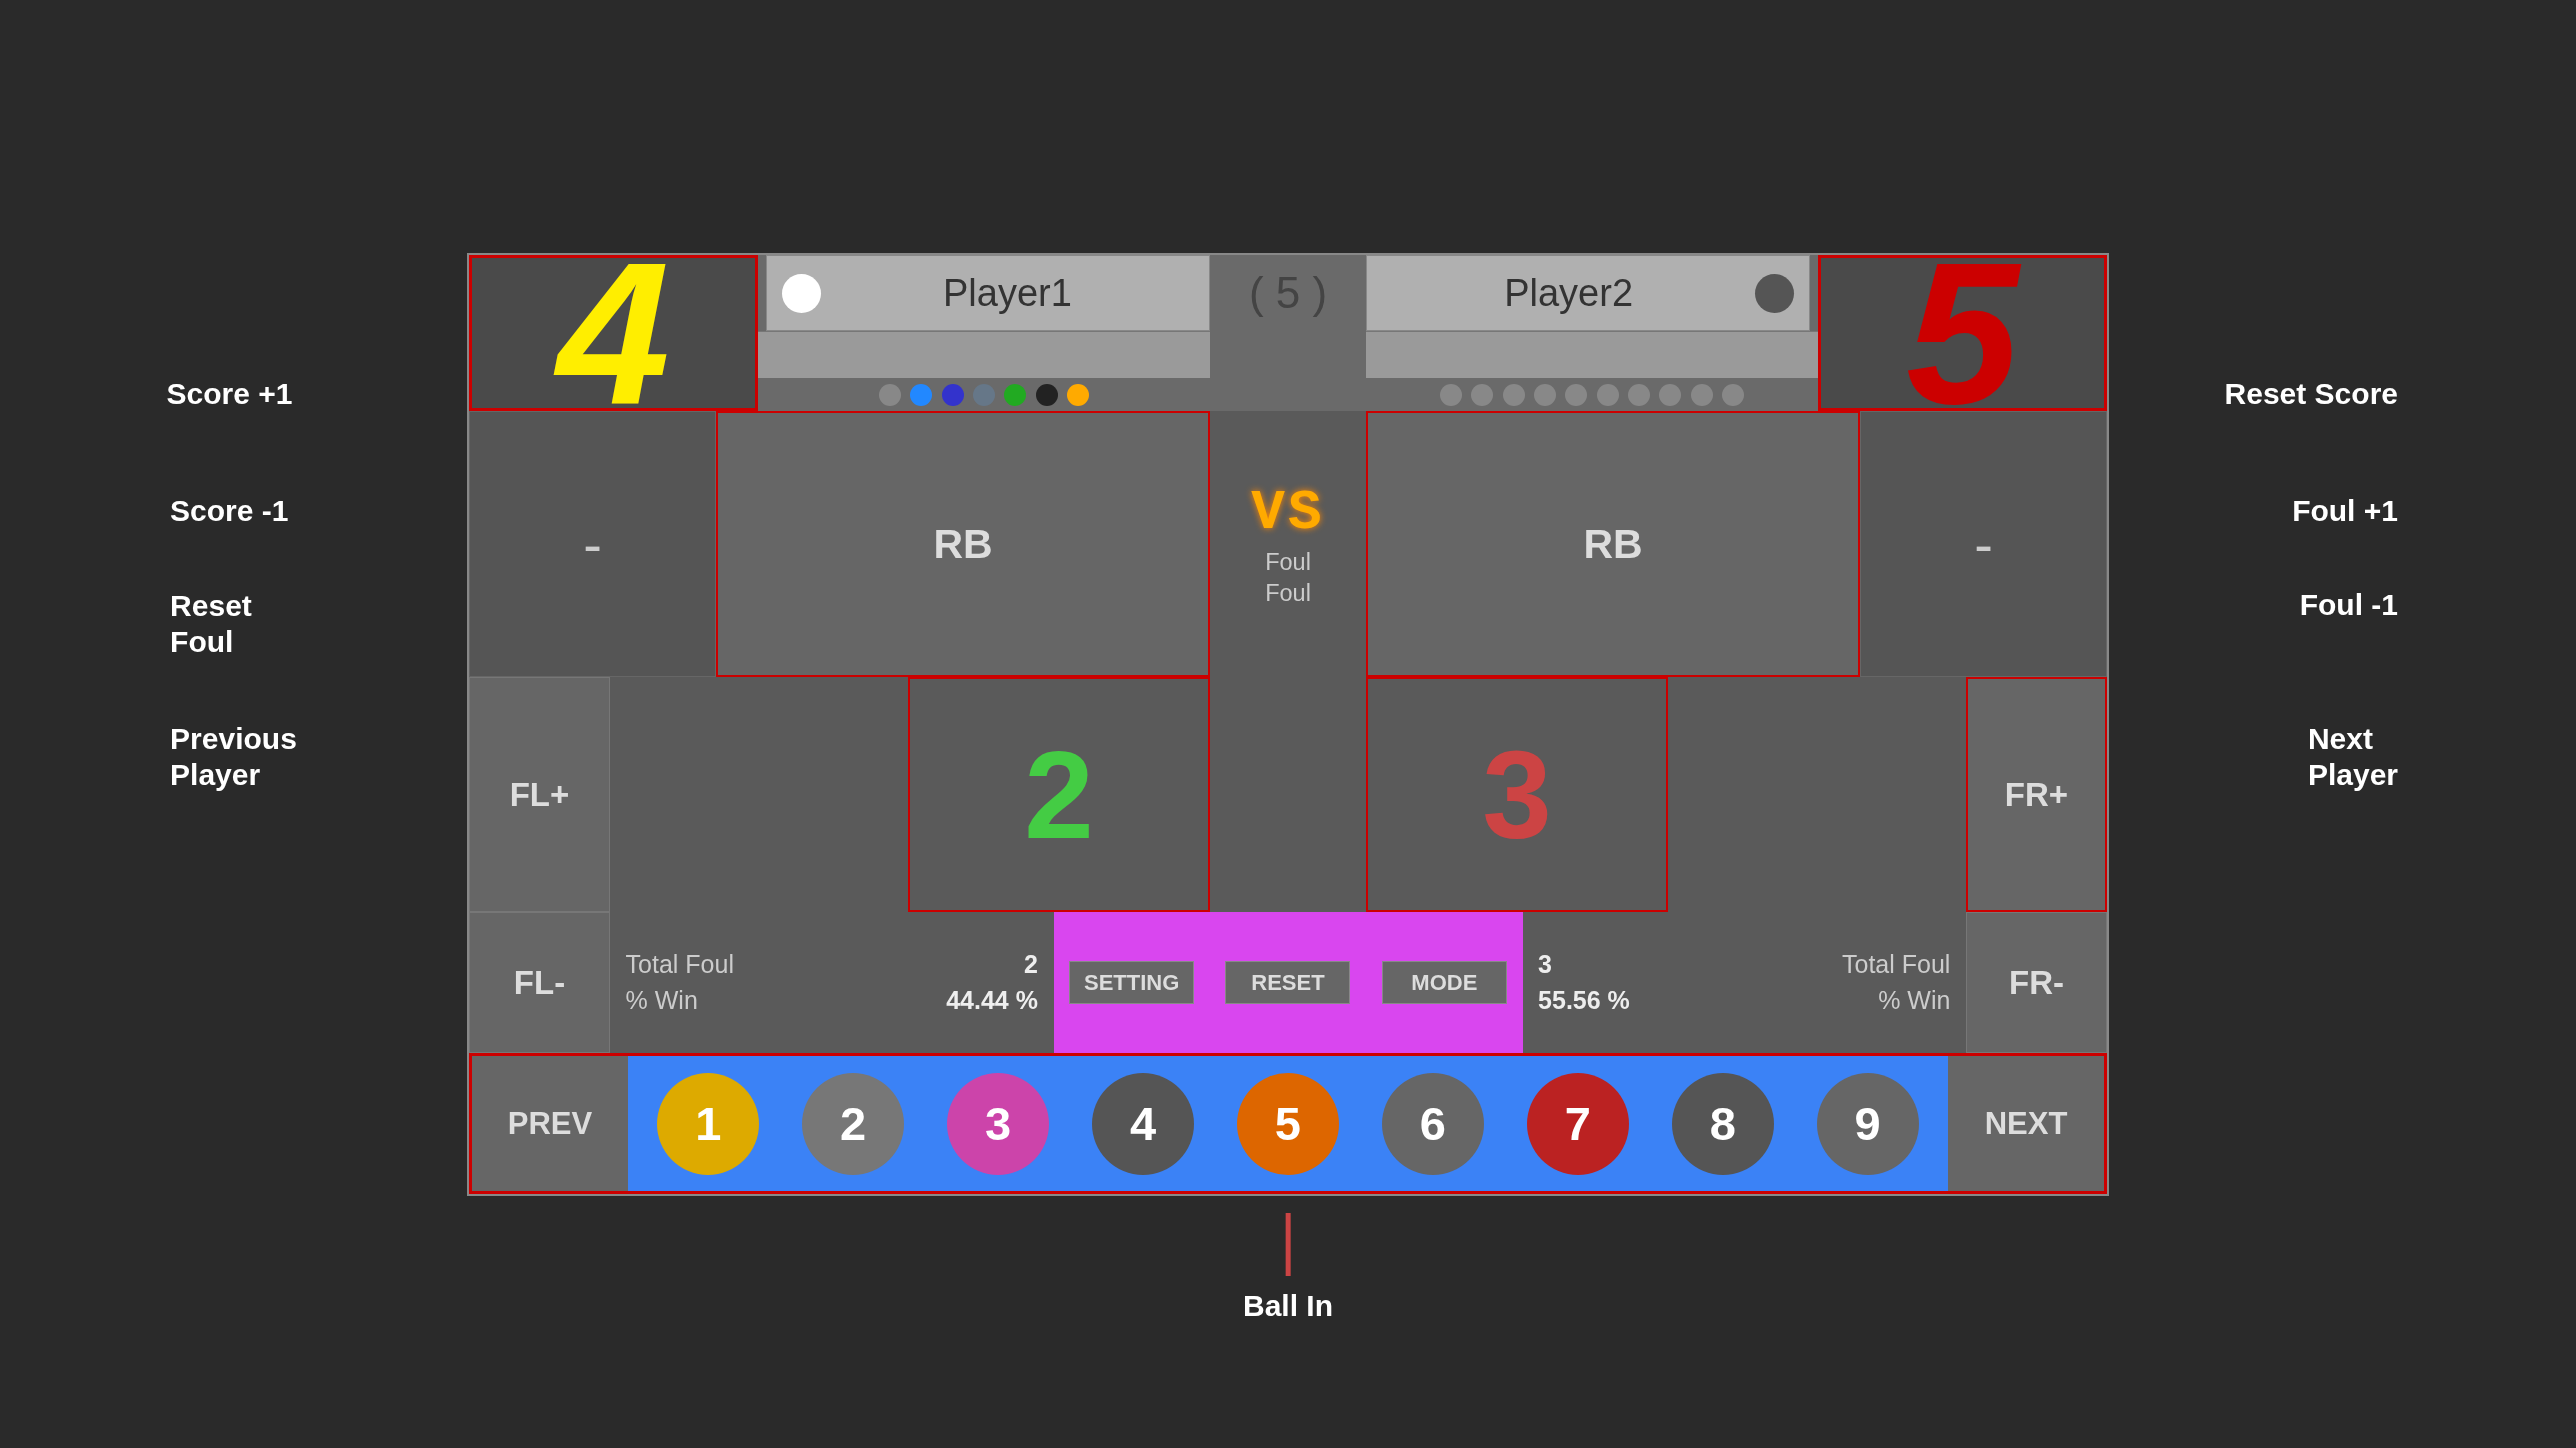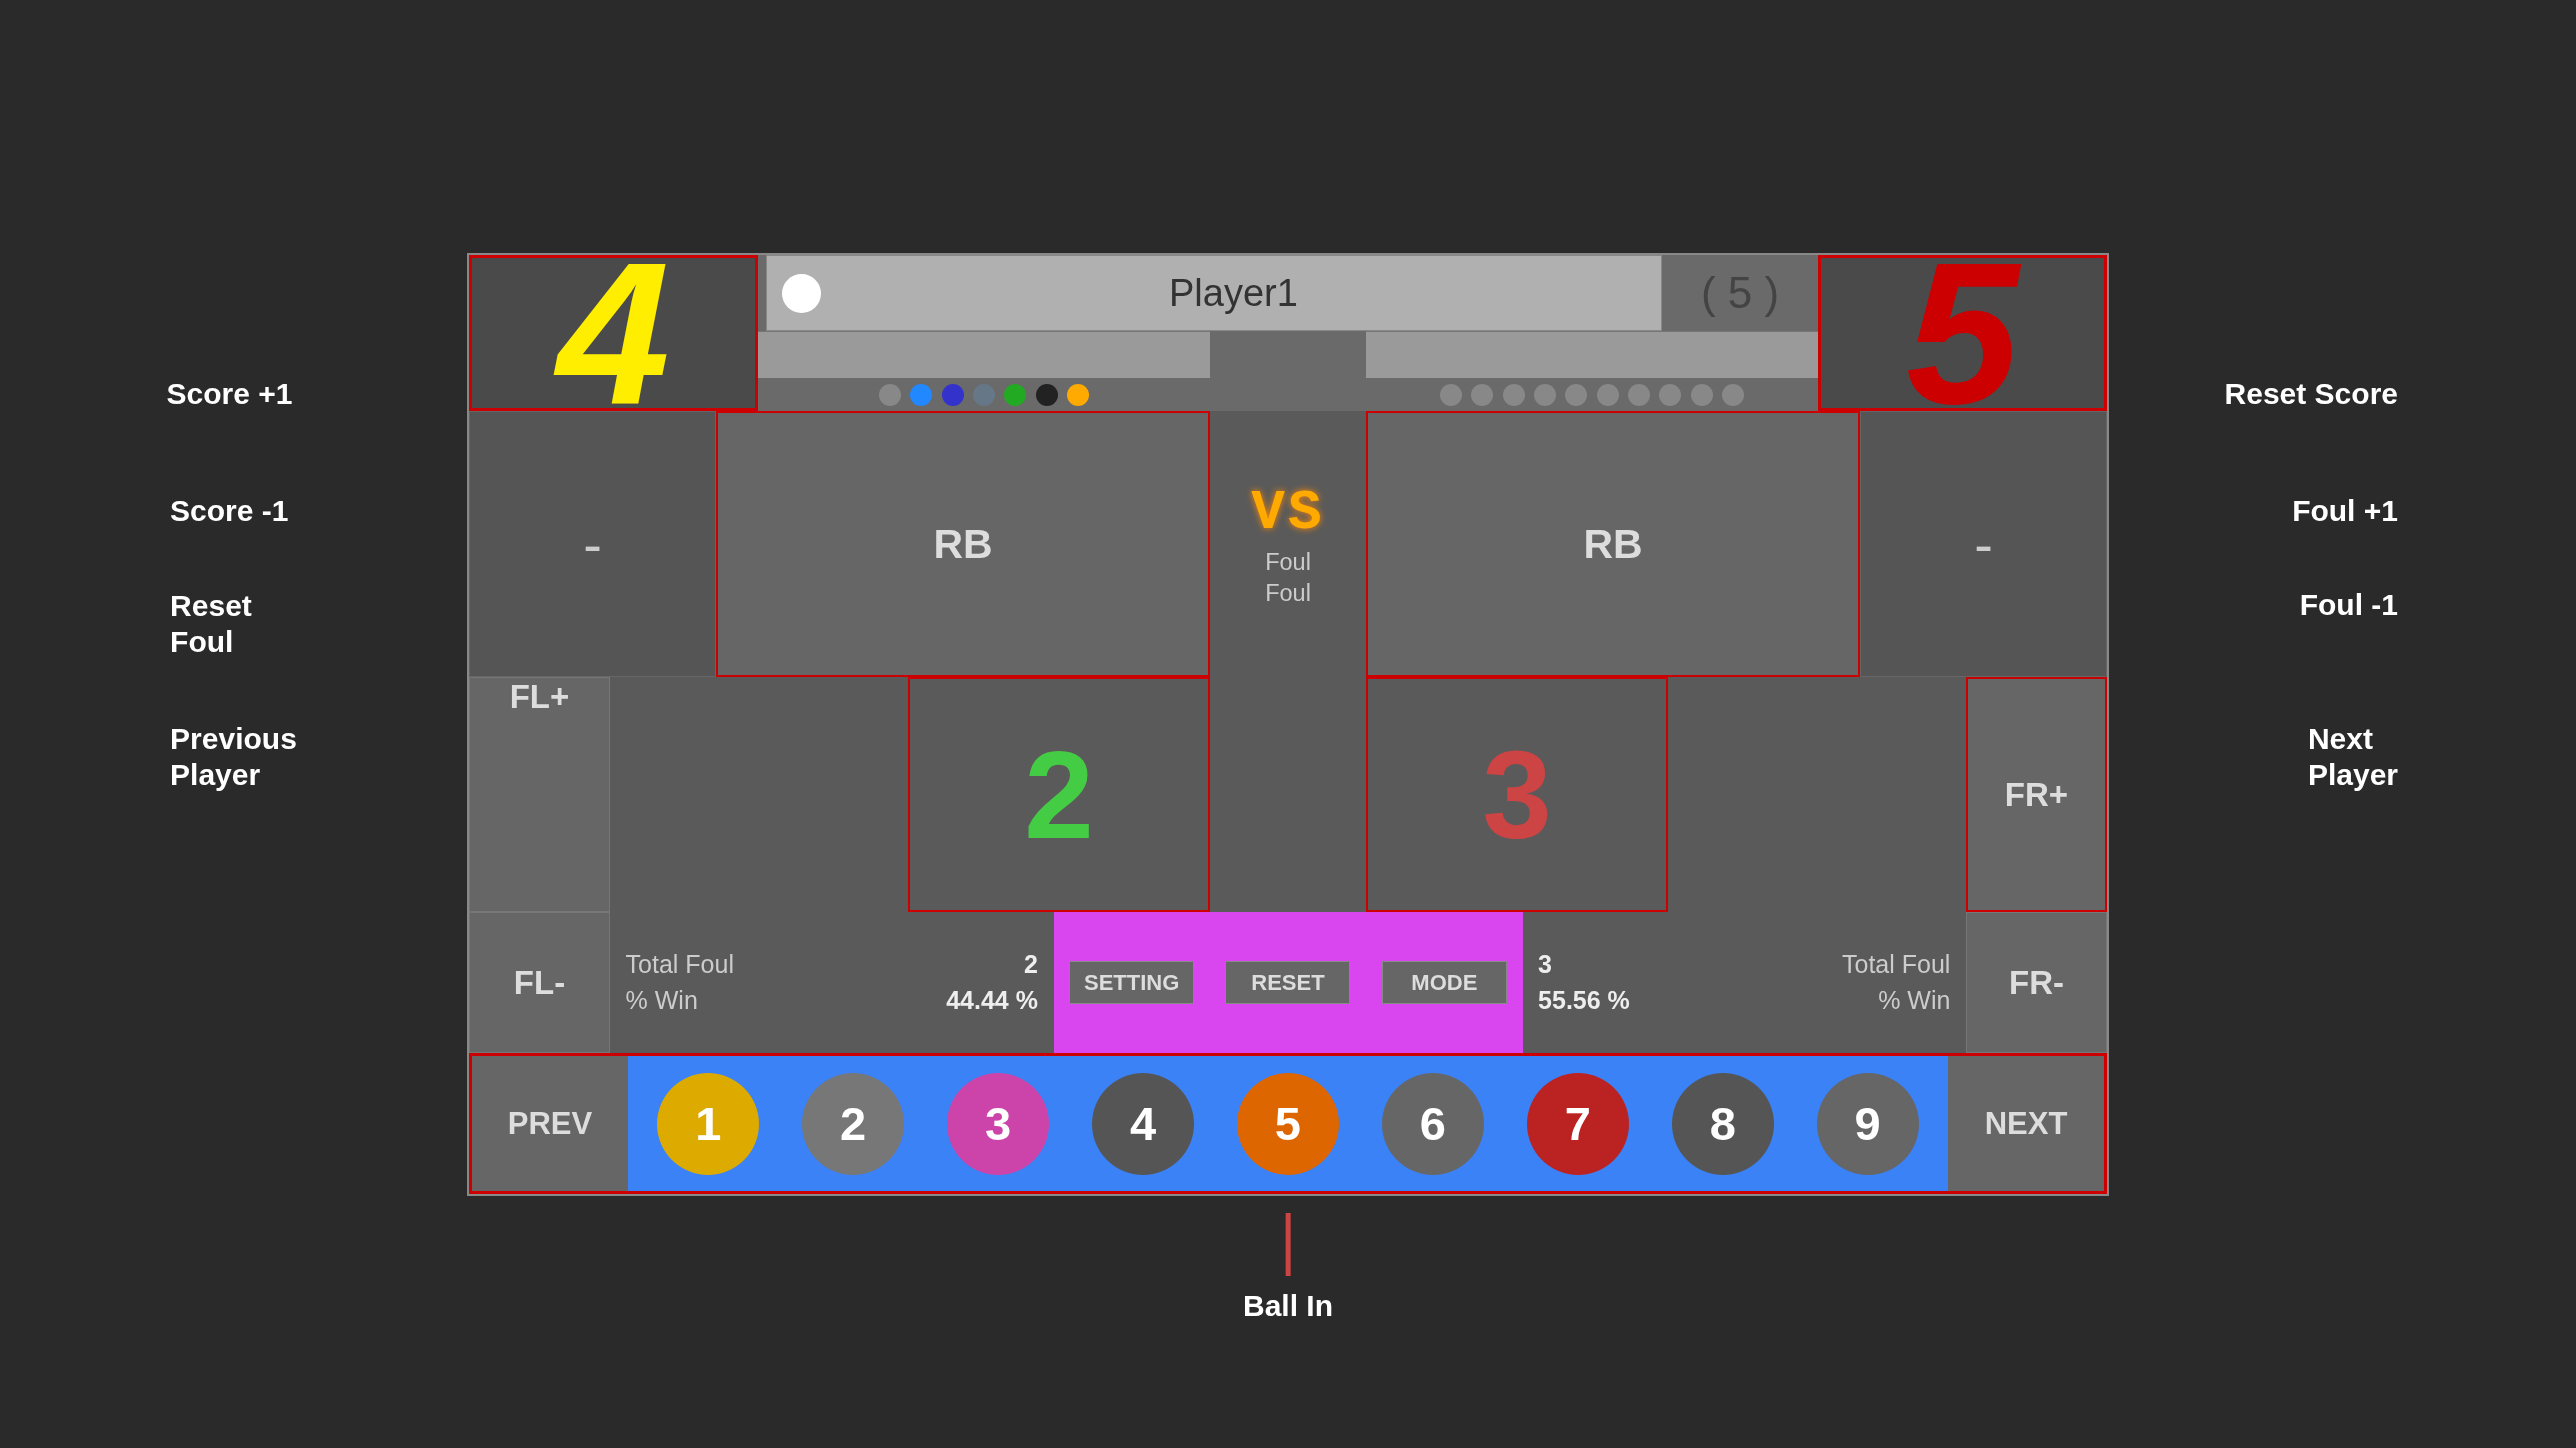--- a/index.html
+++ b/index.html
@@ -221,20 +221,21 @@
     
     .row-foul {
       display: flex;
       height: 235px;
     }
 
     .fl-plus-btn {
       width: 141px;
       background: #666;
       display: flex;
+      align-items: center;
       justify-content: center;
       font-size: 33px;
       font-weight: bold;
       color: #ddd;
       cursor: pointer;
       border: 0.8px solid #777;
     }
 
     .fr-plus-btn {
       width: 141px;
@@ -483,20 +484,24 @@
       </div>
 
       <div style="flex:1; display:flex; flex-direction:column;justify-content:center;">
         <div style="display:flex; height:109px;">
           <div class="player-header left">
             <div class="player-dot white"></div>
             <span class="player-name">Player1</span>
           </div>
           <div class="score-center">
             <span>( 5 )</span>
+          </div>
+          <div class="player-header right">
+            <span class="player-name">Player2</span>
+            <div class="player-dot dark"></div>
           </div>
         </div>
         <div style="display:flex; height:47px; background:#6a6a6a;">
           <div class="player-sub" style="flex:1;"></div>
           <div style="width:156px; background:#6a6a6a;"></div>
           <div class="player-sub" style="flex:1;"></div>
         </div>
 
         <div class="dots-row">
           <div class="dots-left">

